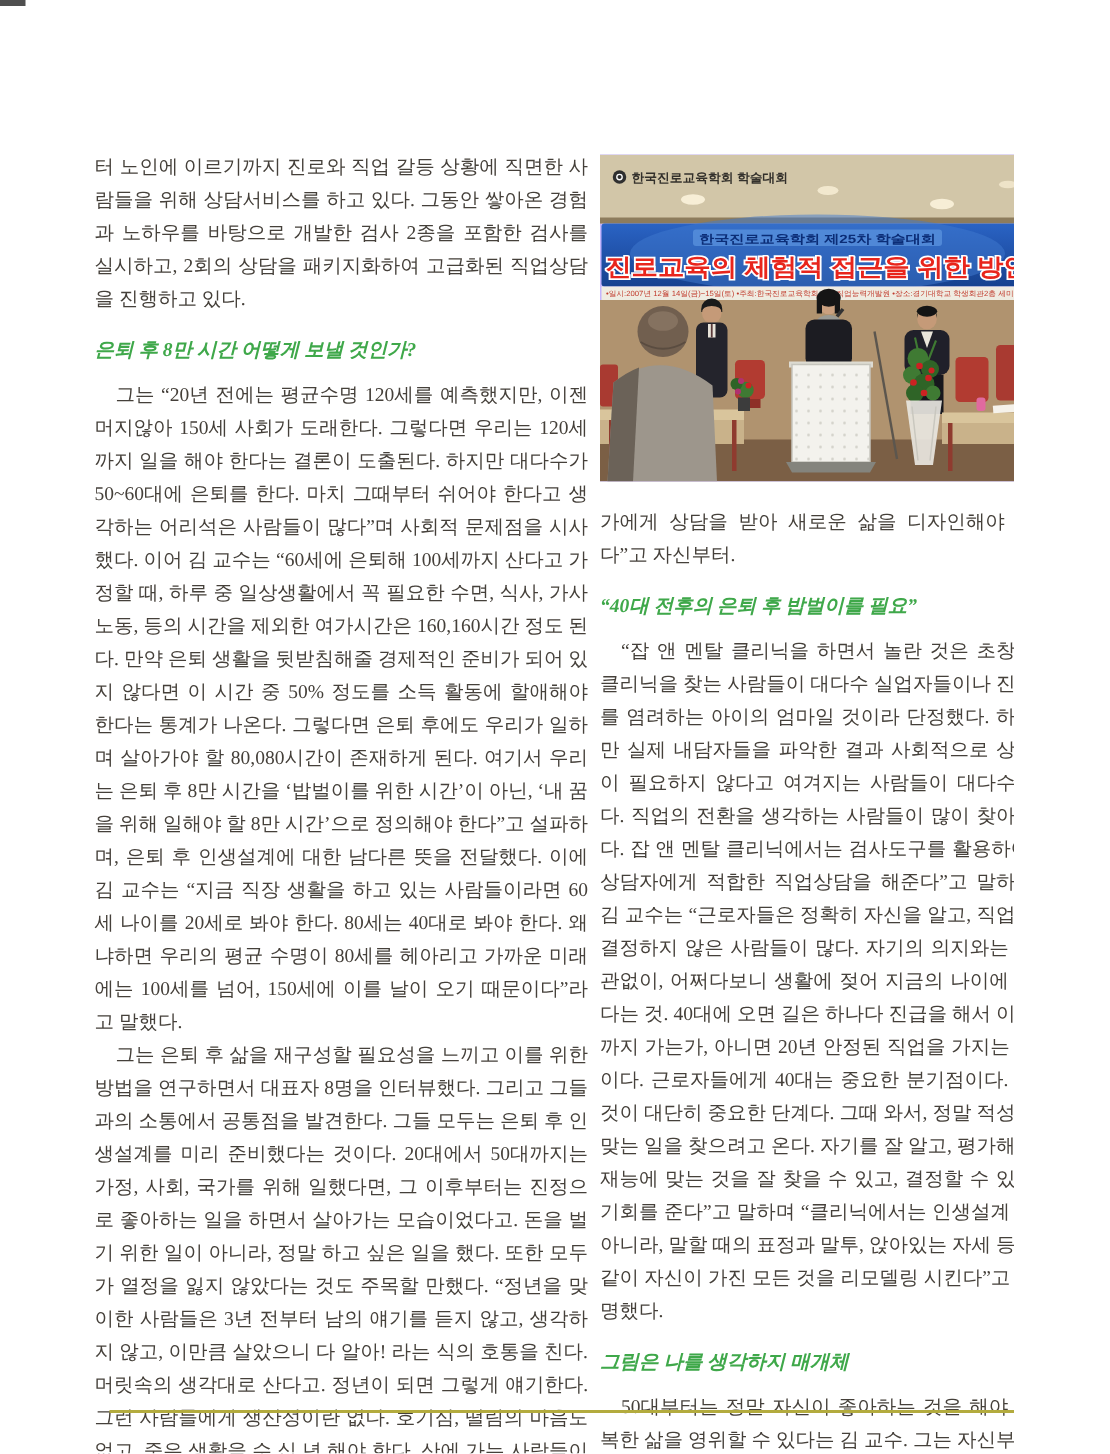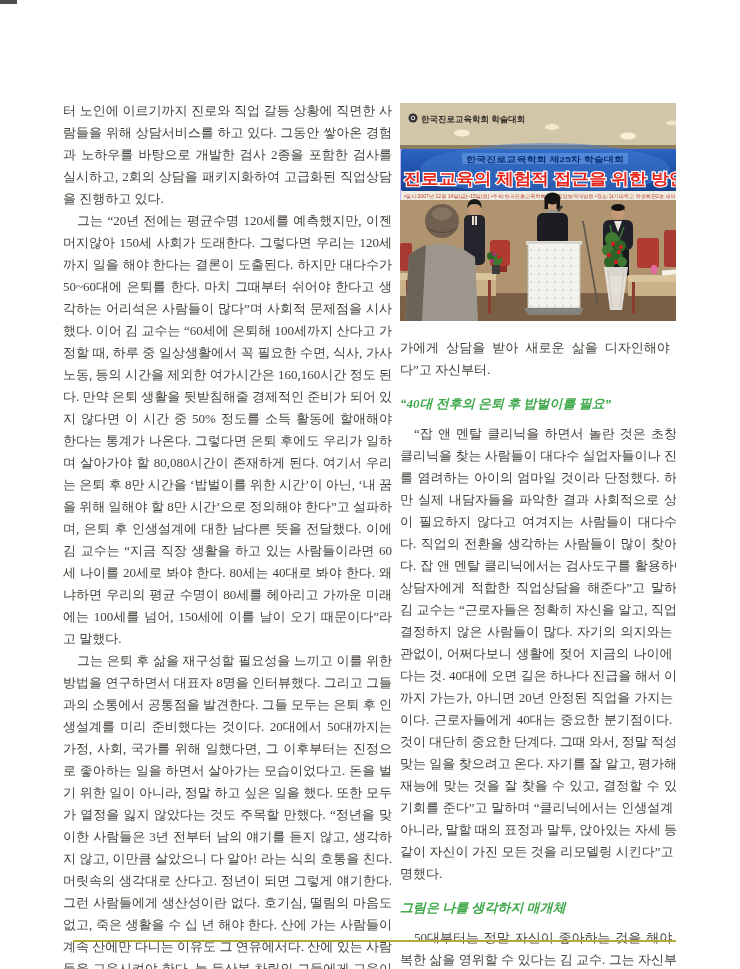--- a/index.html
+++ b/index.html
@@ -24,20 +24,21 @@
 </style>
 </head>
 <body>
 
 <div class="page">
 
   <div class="corner-mark"></div>
 
   <div class="col-left">
     <p class="body-text">터 노인에 이르기까지 진로와 직업 갈등 상황에 직면한 사람들을 위해 상담서비스를 하고 있다. 그동안 쌓아온 경험과 노하우를 바탕으로 개발한 검사 2종을 포함한 검사를 실시하고, 2회의 상담을 패키지화하여 고급화된 직업상담을 진행하고 있다.</p>
+    <h3 class="green-head">은퇴 후 8만 시간 어떻게 보낼 것인가?</h3>
     <p class="body-text indent">그는 “20년 전에는 평균수명 120세를 예측했지만, 이젠 머지않아 150세 사회가 도래한다. 그렇다면 우리는 120세까지 일을 해야 한다는 결론이 도출된다. 하지만 대다수가 50~60대에 은퇴를 한다. 마치 그때부터 쉬어야 한다고 생각하는 어리석은 사람들이 많다”며 사회적 문제점을 시사했다. 이어 김 교수는 “60세에 은퇴해 100세까지 산다고 가정할 때, 하루 중 일상생활에서 꼭 필요한 수면, 식사, 가사노동, 등의 시간을 제외한 여가시간은 160,160시간 정도 된다. 만약 은퇴 생활을 뒷받침해줄 경제적인 준비가 되어 있지 않다면 이 시간 중 50% 정도를 소득 활동에 할애해야 한다는 통계가 나온다. 그렇다면 은퇴 후에도 우리가 일하며 살아가야 할 80,080시간이 존재하게 된다. 여기서 우리는 은퇴 후 8만 시간을 ‘밥벌이를 위한 시간’이 아닌, ‘내 꿈을 위해 일해야 할 8만 시간’으로 정의해야 한다”고 설파하며, 은퇴 후 인생설계에 대한 남다른 뜻을 전달했다. 이에 김 교수는 “지금 직장 생활을 하고 있는 사람들이라면 60세 나이를 20세로 봐야 한다. 80세는 40대로 봐야 한다. 왜냐하면 우리의 평균 수명이 80세를 헤아리고 가까운 미래에는 100세를 넘어, 150세에 이를 날이 오기 때문이다”라고 말했다.</p>
     <p class="body-text indent">그는 은퇴 후 삶을 재구성할 필요성을 느끼고 이를 위한 방법을 연구하면서 대표자 8명을 인터뷰했다. 그리고 그들과의 소통에서 공통점을 발견한다. 그들 모두는 은퇴 후 인생설계를 미리 준비했다는 것이다. 20대에서 50대까지는 가정, 사회, 국가를 위해 일했다면, 그 이후부터는 진정으로 좋아하는 일을 하면서 살아가는 모습이었다고. 돈을 벌기 위한 일이 아니라, 정말 하고 싶은 일을 했다. 또한 모두가 열정을 잃지 않았다는 것도 주목할 만했다. “정년을 맞이한 사람들은 3년 전부터 남의 얘기를 듣지 않고, 생각하지 않고, 이만큼 살았으니 다 알아! 라는 식의 호통을 친다. 머릿속의 생각대로 산다고. 정년이 되면 그렇게 얘기한다. 그런 사람들에게 생산성이란 없다. 호기심, 떨림의 마음도 없고, 죽은 생활을 수 십 년 해야 한다. 산에 가는 사람들이 계속 산에만 다니는 이유도 그 연유에서다. 산에 있는 사람들을 교육시켜야 한다. 늘 등산복 차림인 그들에게 교육이 필요하다. 일할 수 있는 사람은 준비된 자여야 한다”며 목소리를 높였다. 또 그는 “은퇴 직전에 하는 단기적 준비는 실패한다. 실업 후 3개월 이전이 다른 시기에 비해 취업률이 높다. 그런데 정작 이렇게 중요한 시간에 실업자들은 잘못된 선택을 하는 경우가 많다. 가장 중요한 이 때 자신에 대한 객관적 판단을 하고, 전문</p>
   </div>
 
   <div class="col-right">
 
     <div class="photo-wrap">
       <svg viewBox="0 0 290 218" width="290" height="218" xmlns="http://www.w3.org/2000/svg">
         <defs>
           <linearGradient id="bannerGrad" x1="0" y1="0" x2="0" y2="1">

